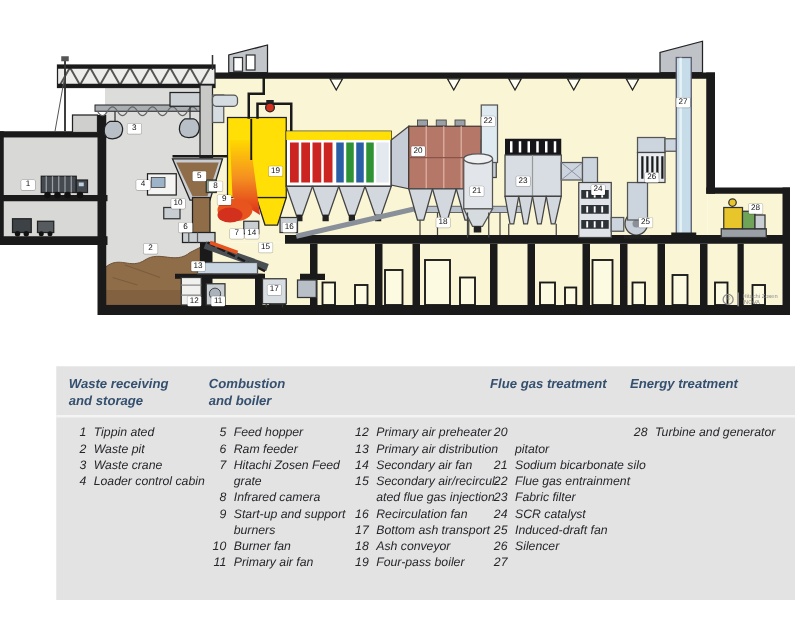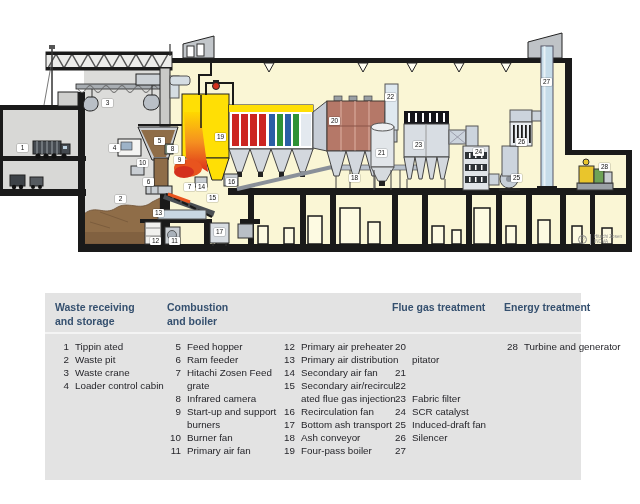--- a/index.html
+++ b/index.html
@@ -7,21 +7,21 @@
           font-family:"Liberation Sans",sans-serif;}
   .diagram{position:absolute;left:0;top:0;width:640px;height:290px;}
   .diagram svg{position:absolute;left:0;top:0;}
   .dlabel{position:absolute;background:#fff;color:#111;font-size:6.5px;line-height:8px;
           min-width:9px;height:8px;text-align:center;padding:0 1px;border-radius:1px;
           box-shadow:0 0 0 0.5px rgba(0,0,0,.25);}
   .logo{position:absolute;left:578px;top:234px;display:flex;align-items:center;gap:3px;color:#8a8a8a;}
   .logo .c{width:7px;height:7px;border:0.8px solid #8a8a8a;border-radius:50%;font-size:5px;
            line-height:7px;text-align:center;}
   .logo .lt{border-left:1px solid #aaa;padding-left:3px;font-size:4.6px;line-height:5.4px;}
-  .legend{position:absolute;left:45px;top:293px;width:536px;height:187px;background:var(--legend-bg);}
+  .legend{position:absolute;left:45px;top:293px;width:591px;height:187px;background:var(--legend-bg);font-style:italic;}
   .legend .divider{position:absolute;left:0;top:39px;width:100%;height:2px;background:#f4f4f4;}
   .lcol{position:absolute;top:0;}
   .lhead{position:absolute;top:7px;left:0;font-size:10.5px;line-height:14px;font-weight:bold;
          color:var(--header-blue);white-space:nowrap;}
   .litems{position:absolute;top:47px;left:0;font-size:9.8px;line-height:13px;color:#26262b;}
   .lrow{display:grid;grid-template-columns:14px auto;column-gap:6px;white-space:nowrap;}
   .lnum{text-align:right;}
 </style>
 </head>
 <body>
@@ -532,23 +532,25 @@
         <div class="litems">
           <div class="lrow">
             <span class="lnum">20</span>
           </div>
           <div class="lrow">
             <span class="lnum"></span>
             <span>pitator</span>
           </div>
           <div class="lrow">
             <span class="lnum">21</span>
+            <span>Sodium bicarbonate silo</span>
           </div>
           <div class="lrow">
             <span class="lnum">22</span>
+            <span>Flue gas entrainment</span>
           </div>
           <div class="lrow">
             <span class="lnum"></span>
           </div>
           <div class="lrow">
             <span class="lnum">23</span>
             <span>Fabric filter</span>
           </div>
           <div class="lrow">
             <span class="lnum">24</span>

